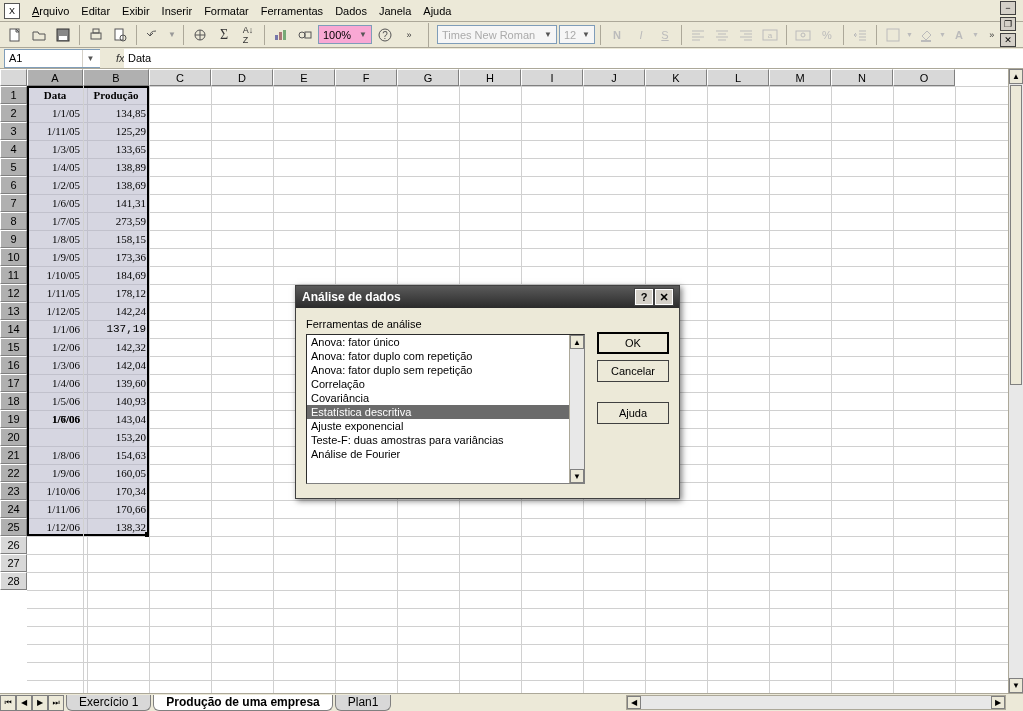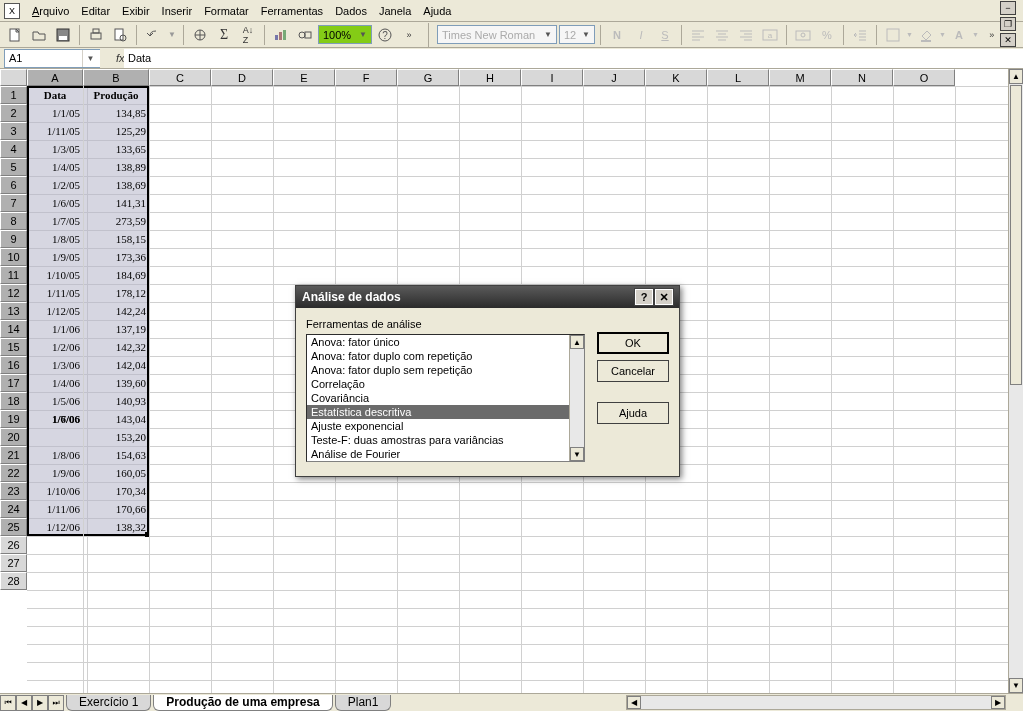--- a/index.html
+++ b/index.html
@@ -50,21 +50,21 @@
     background: #ece9d8; border-bottom: 1px solid #aca899;
     gap: 2px;
   }
   .tb-row { display: flex; align-items: center; gap: 2px; }
   .tb-btn {
     width: 22px; height: 22px; display: flex; align-items: center; justify-content: center;
     border: 1px solid transparent; cursor: default; color: #333;
   }
   .tb-sep { width: 1px; height: 20px; background: #aca899; margin: 0 3px; }
   .tb-combo {
-    height: 19px; border: 1px solid #7f9db9; background: #84cc16; font-size: 11px;
+    height: 19px; border: 1px solid #7f9db9; background: #f9a8d4; font-size: 11px;
     padding: 0 4px; display: flex; align-items: center; justify-content: space-between;
   }
   .tb-combo.disabled { color: #aaa; background: #f6f6f6; }
   .tb-combo .arrow { font-size: 8px; margin-left: 4px; color: #555; }
   .tb-btn.disabled { color: #bbb; }
   
   .formula-bar {
     display: flex; align-items: center; height: 21px; background: #ece9d8;
     border-bottom: 1px solid #aca899;
   }
@@ -150,21 +150,21 @@
     height: 22px; background: linear-gradient(to bottom, #5a5a5a, #2b2b2b);
     color: #fff; font-weight: bold; display:flex; align-items:center; padding: 0 6px;
     font-size: 12px;
   }
   .dlg-title .tbtns { margin-left:auto; display:flex; gap:2px;}
   .dlg-title .tbtns div{ width:18px; height:16px; background:#d4d0c8; border:1px solid #fff; outline:1px solid #404040; display:flex; align-items:center; justify-content:center; color:#000; font-size:11px; font-weight:bold;}
   .dlg-body { padding: 10px 10px 14px 10px; display:flex; gap: 12px; }
   .dlg-left { flex:1; }
   .dlg-label { font-size:11px; margin-bottom:4px; }
   .listbox {
-    border:1px inset #808080; background:#fff; height: 128px; position:relative; overflow:hidden;
+    border:1px inset #808080; background:#fff; height: 150px; position:relative; overflow:hidden;
   }
   .listbox .items { position:absolute; inset:0 15px 0 0; overflow:hidden;}
   .li { padding:1px 4px; font-size:11px; cursor:default; white-space:nowrap;}
   .li.sel { background:#6b6b6b; color:#fff; }
   .lb-scroll {
     position:absolute; top:0; right:0; width:15px; bottom:0; background:#e8e8e8; border-left:1px solid #aca899;
   }
   .lb-scroll .sbtn{ height:14px; background:#ece9d8; border:1px solid #808080; display:flex; align-items:center; justify-content:center; font-size:8px;}
   .lb-scroll .sbot{ position:absolute; bottom:0; left:0; right:0;}
   .dlg-right { display:flex; flex-direction:column; gap:6px; padding-top:14px;}
@@ -422,21 +422,21 @@
       <div class="cell num-cell" style="left: 56px; top: 144px; width: 66px;">158,15</div>
       <div class="cell date-cell" style="left: 0px; top: 162px; width: 56px;">1/9/05</div>
       <div class="cell num-cell" style="left: 56px; top: 162px; width: 66px;">173,36</div>
       <div class="cell date-cell" style="left: 0px; top: 180px; width: 56px;">1/10/05</div>
       <div class="cell num-cell" style="left: 56px; top: 180px; width: 66px;">184,69</div>
       <div class="cell date-cell" style="left: 0px; top: 198px; width: 56px;">1/11/05</div>
       <div class="cell num-cell" style="left: 56px; top: 198px; width: 66px;">178,12</div>
       <div class="cell date-cell" style="left: 0px; top: 216px; width: 56px;">1/12/05</div>
       <div class="cell num-cell" style="left: 56px; top: 216px; width: 66px;">142,24</div>
       <div class="cell date-cell" style="left: 0px; top: 234px; width: 56px;">1/1/06</div>
-      <div class="cell num-cell" style="left: 56px; top: 234px; width: 66px;">137,19</div>
+      <div class="cell num-cell" style="left: 56px; top: 234px; width: 66px; font-family: Liberation Mono, monospace;">137,19</div>
       <div class="cell date-cell" style="left: 0px; top: 252px; width: 56px;">1/2/06</div>
       <div class="cell num-cell" style="left: 56px; top: 252px; width: 66px;">142,32</div>
       <div class="cell date-cell" style="left: 0px; top: 270px; width: 56px;">1/3/06</div>
       <div class="cell num-cell" style="left: 56px; top: 270px; width: 66px;">142,04</div>
       <div class="cell date-cell" style="left: 0px; top: 288px; width: 56px;">1/4/06</div>
       <div class="cell num-cell" style="left: 56px; top: 288px; width: 66px;">139,60</div>
       <div class="cell date-cell" style="left: 0px; top: 306px; width: 56px;">1/5/06</div>
       <div class="cell num-cell" style="left: 56px; top: 306px; width: 66px;">140,93</div>
       <div class="cell date-cell" style="left: 0px; top: 324px; width: 56px; font-weight: bold;">1/6/06</div>
       <div class="cell num-cell" style="left: 56px; top: 324px; width: 66px;">143,04</div>

